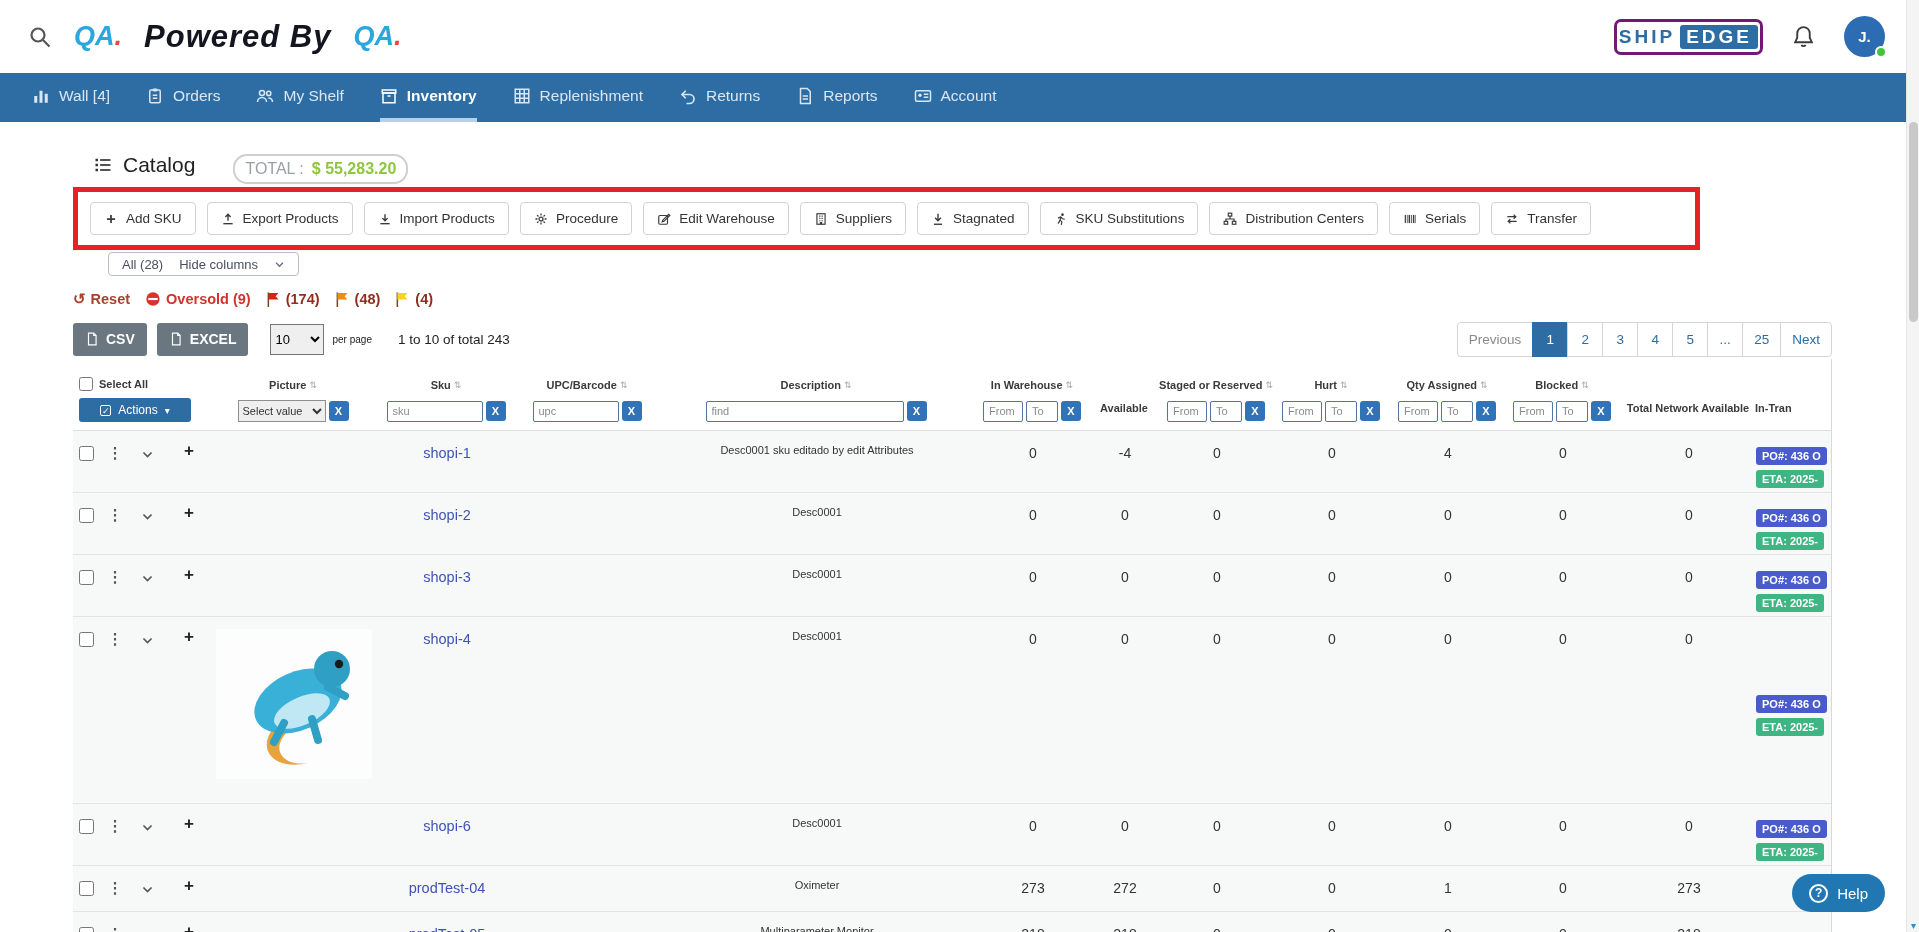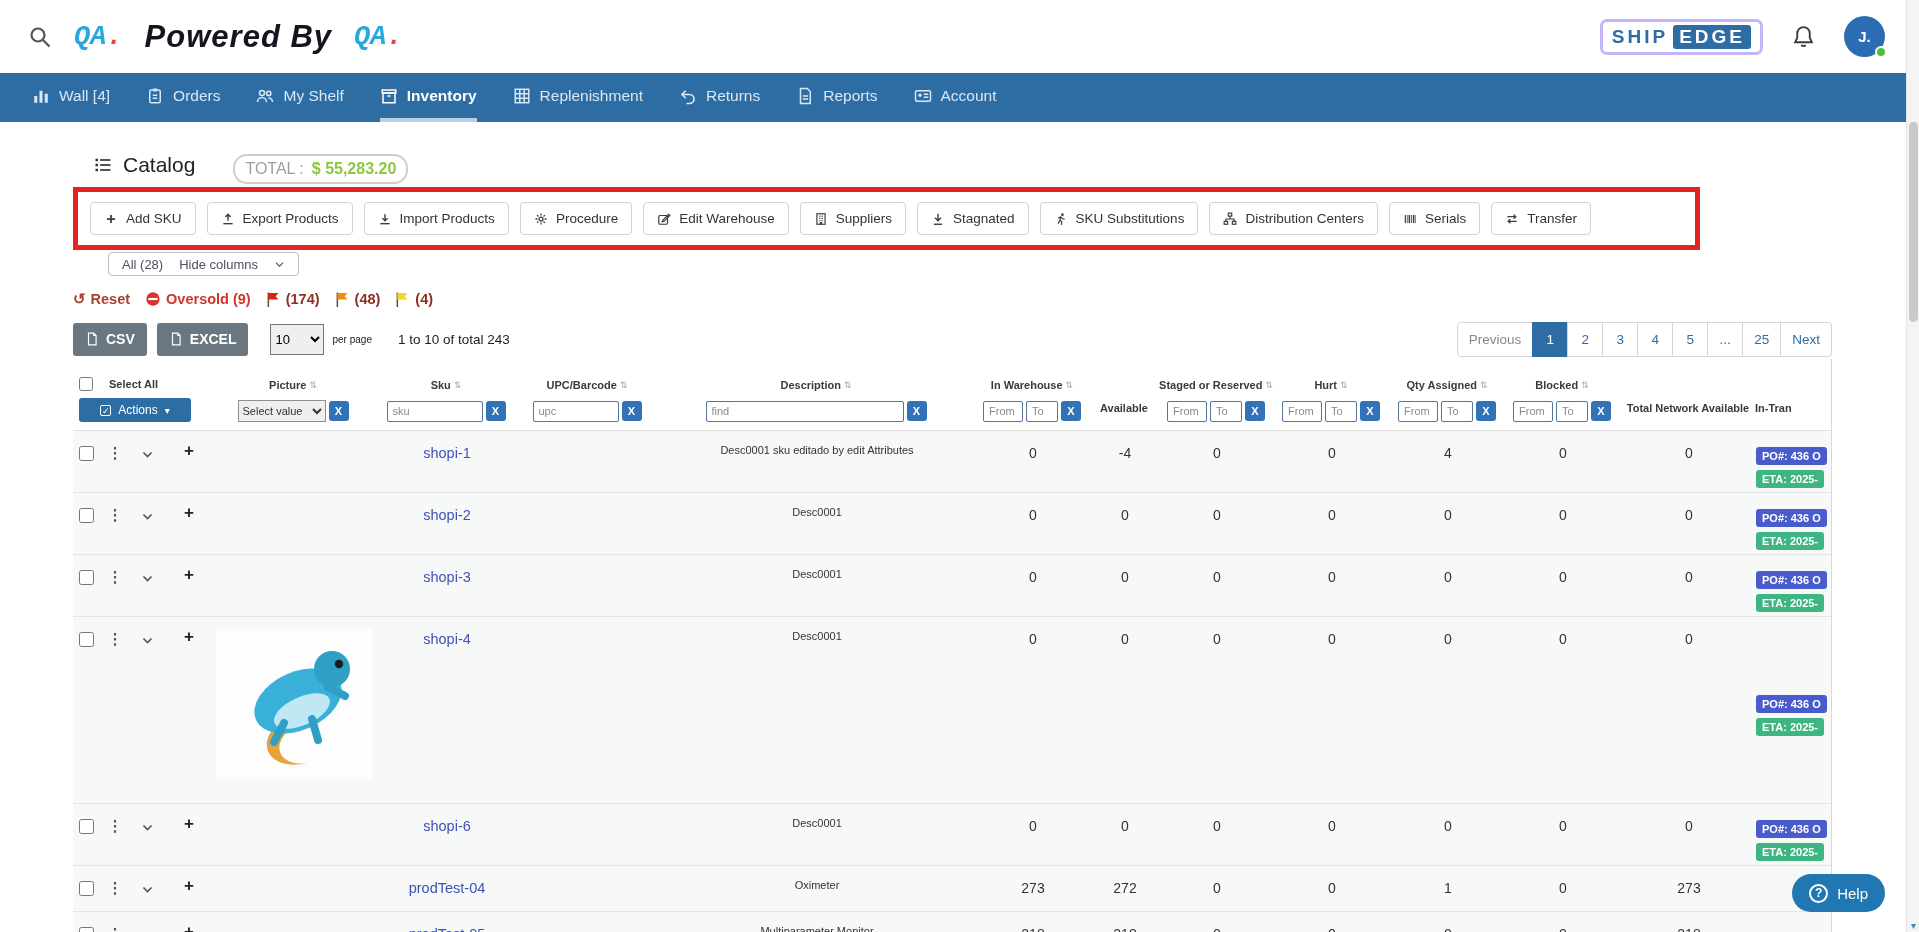--- a/index.html
+++ b/index.html
@@ -4,25 +4,25 @@
 <style>
   *{box-sizing:border-box;margin:0;padding:0}
   html,body{width:1919px;height:932px;overflow:hidden;background:#fff;color:#333;
     font-family:"Liberation Sans",sans-serif}
   svg{display:block}
 
   
   .topbar{height:73px;display:flex;align-items:center;justify-content:space-between;padding:0 34px 0 28px;background:#fff}
   .tb-left{display:flex;align-items:center;gap:22px}
   .i-search{width:24px;height:24px;color:#555;cursor:pointer}
-  .qa-logo{font-family:Liberation Mono, monospace;font-style:italic;font-weight:bold;font-size:27px;color:#2aa7dd}
+  .qa-logo{font-family:Liberation Sans, sans-serif;font-style:italic;font-weight:bold;font-size:27px;color:#2aa7dd}
   .qa-logo b{color:#e8483f;font-weight:bold}
   .powered{font-family:Liberation Sans, sans-serif;font-style:italic;font-weight:bold;font-size:31px;color:#15151f;letter-spacing:1px}
   .tb-right{display:flex;align-items:center;gap:28px}
-  .shipedge{display:flex;align-items:center;gap:5px;border:3px solid #c4b5fd;border-radius:7px;padding:3px 9px;background:#fff}
+  .shipedge{display:flex;align-items:center;gap:5px;border:3px solid #701a75;border-radius:7px;padding:3px 2px;background:#fff}
   .shipedge .ship{color:#2e6da4;font-weight:bold;font-size:19px;letter-spacing:3px}
   .shipedge .edge{background:#2e6da4;color:#fff;font-weight:bold;font-size:19px;letter-spacing:3px;padding:1px 6px;border-radius:3px}
   .i-bell{width:25px;height:25px;color:#3c3c3c;cursor:pointer}
   .avatar{width:41px;height:41px;border-radius:50%;background:#2b6cb2;color:#fff;display:flex;align-items:center;justify-content:center;font-size:15px;font-weight:bold;position:relative;cursor:pointer}
   .avatar .dot{position:absolute;right:-2px;bottom:-1px;width:12px;height:12px;border-radius:50%;background:#46c33c;border:2px solid #fff}
 
   
   .navbar{height:49px;background:#2e6da4;display:flex;align-items:stretch;gap:36px;padding-left:32px}
   .nav-item{display:flex;align-items:center;gap:9px;color:#d9e7f4;font-size:15.5px;cursor:pointer;border-bottom:4px solid transparent}
   .nav-item svg{width:18px;height:18px}
@@ -67,21 +67,21 @@
 
   
   .table-wrap{margin-top:2px;width:1759px;overflow:hidden;border-right:1px solid #d8d8d8}
   .c-check{width:27px}.c-dots{width:30px}.c-chev{width:34px}.c-plus{width:50px}
   .c-pic{width:160px}.c-sku{width:146px}.c-upc{width:136px}.c-desc{width:322px}
   .c-wh{width:110px}.c-av{width:74px}.c-st{width:110px}.c-hu{width:120px}
   .c-qty{width:112px}.c-bl{width:118px}.c-tot{width:134px}.c-tr{width:76px}
 
   .thead{display:flex;margin-top:14px;padding:4px 0 8px;border-bottom:1px solid #e0e0e0;background:#fff}
   .h-left{width:141px;display:flex;flex-direction:column;gap:7px;padding-left:6px}
-  .selectall{display:flex;align-items:center;gap:16px;font-size:11px;font-weight:bold;color:#3a3a3a}
+  .selectall{display:flex;align-items:center;gap:6px;font-size:11px;font-weight:bold;color:#3a3a3a}
   .selectall input{width:14px;height:14px}
   .actions-btn{background:#2e6da4;border:none;color:#fff;border-radius:3px;font-size:12px;height:24px;width:112px;display:flex;align-items:center;justify-content:center;gap:7px;cursor:pointer;font-family:inherit}
   .actions-btn .cbx{width:11px;height:11px;border:1px solid #fff;border-radius:2px;font-size:9px;line-height:10px;text-align:center}
   .actions-btn .caret{font-size:10px}
   .hcol{display:flex;flex-direction:column;align-items:center;gap:7px;flex:none}
   .hlabel{font-size:11px;font-weight:bold;color:#3a3a3a;height:16px;display:flex;align-items:center;gap:3px;white-space:nowrap}
   .hlabel .sort{font-size:9px;color:#a9a9a9;font-weight:normal}
   .hfilter{display:flex;align-items:center;gap:3px;height:22px}
   .hspacer{height:16px}
   .hlabel-low{margin-top:0}

